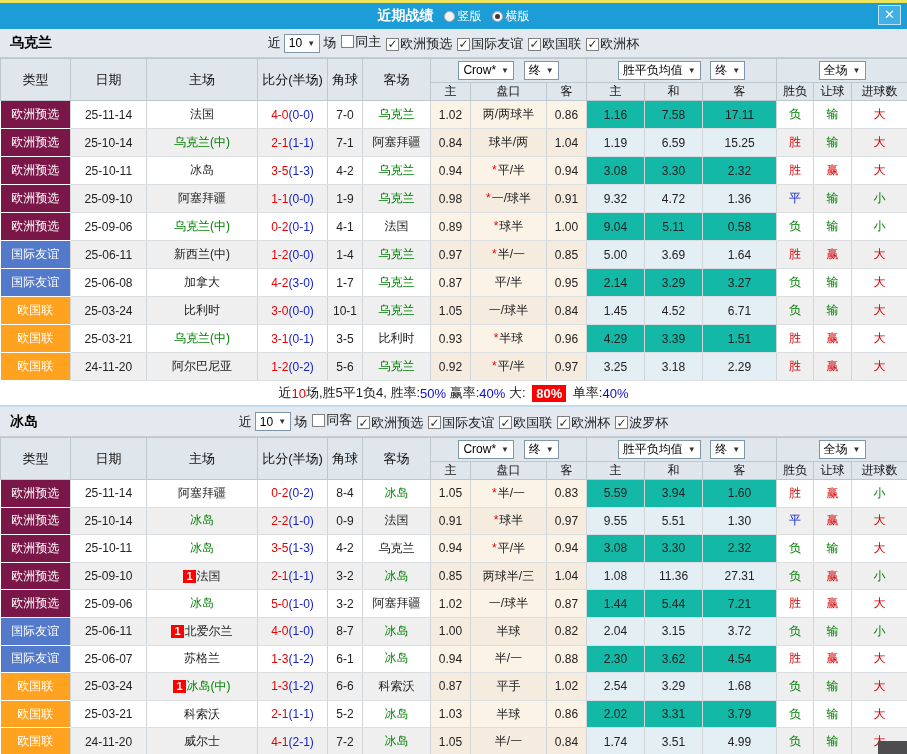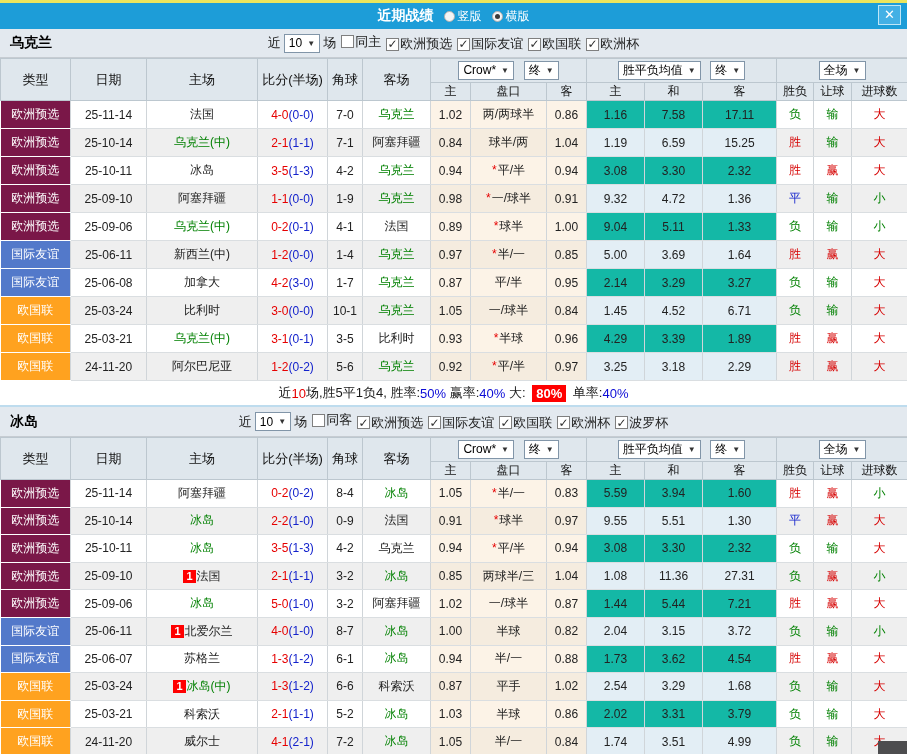--- a/index.html
+++ b/index.html
@@ -238,21 +238,21 @@
               <td class="plain">25-09-06</td>
               <td class="plain"><span class="nm-g">乌克兰(中)</span></td>
               <td class="plain"><span class="ft">0-2</span><span class="ht">(0-1)</span></td>
               <td class="plain">4-1</td>
               <td class="plain"><span>法国</span></td>
               <td class="odds">0.89</td>
               <td class="odds"><span class="star">*</span>球半</td>
               <td class="odds">1.00</td>
               <td class="avg">9.04</td>
               <td class="avg">5.11</td>
-              <td class="avg">1.33</td>
+              <td class="avg">0.58</td>
               <td class="plain g">负</td>
               <td class="plain g">输</td>
               <td class="plain g">小</td>
             </tr>
             <tr>
               <td class="badge bb">国际友谊</td>
               <td class="plain">25-06-11</td>
               <td class="plain"><span>新西兰(中)</span></td>
               <td class="plain"><span class="ft">1-2</span><span class="ht">(0-0)</span></td>
               <td class="plain">1-4</td>
@@ -306,21 +306,21 @@
               <td class="plain">25-03-21</td>
               <td class="plain"><span class="nm-g">乌克兰(中)</span></td>
               <td class="plain"><span class="ft">3-1</span><span class="ht">(0-1)</span></td>
               <td class="plain">3-5</td>
               <td class="plain"><span>比利时</span></td>
               <td class="odds">0.93</td>
               <td class="odds"><span class="star">*</span>半球</td>
               <td class="odds">0.96</td>
               <td class="avg">4.29</td>
               <td class="avg">3.39</td>
-              <td class="avg">1.89</td>
+              <td class="avg">1.51</td>
               <td class="plain r">胜</td>
               <td class="plain r">赢</td>
               <td class="plain r">大</td>
             </tr>
             <tr>
               <td class="badge bo">欧国联</td>
               <td class="plain">24-11-20</td>
               <td class="plain"><span>阿尔巴尼亚</span></td>
               <td class="plain"><span class="ft">1-2</span><span class="ht">(0-2)</span></td>
               <td class="plain">5-6</td>
@@ -553,21 +553,21 @@
             <tr class="rc">
               <td class="badge bb">国际友谊</td>
               <td class="plain">25-06-07</td>
               <td class="plain"><span>苏格兰</span></td>
               <td class="plain"><span class="ft">1-3</span><span class="ht">(1-2)</span></td>
               <td class="plain">6-1</td>
               <td class="plain"><span class="nm-g">冰岛</span></td>
               <td class="odds">0.94</td>
               <td class="odds">半/一</td>
               <td class="odds">0.88</td>
-              <td class="avg">1.73</td>
+              <td class="avg">2.30</td>
               <td class="avg">3.62</td>
               <td class="avg">4.54</td>
               <td class="plain r">胜</td>
               <td class="plain r">赢</td>
               <td class="plain r">大</td>
             </tr>
             <tr class="rc">
               <td class="badge bo">欧国联</td>
               <td class="plain">25-03-24</td>
               <td class="plain"><span class="badge1">1</span><span class="nm-g">冰岛(中)</span></td>

